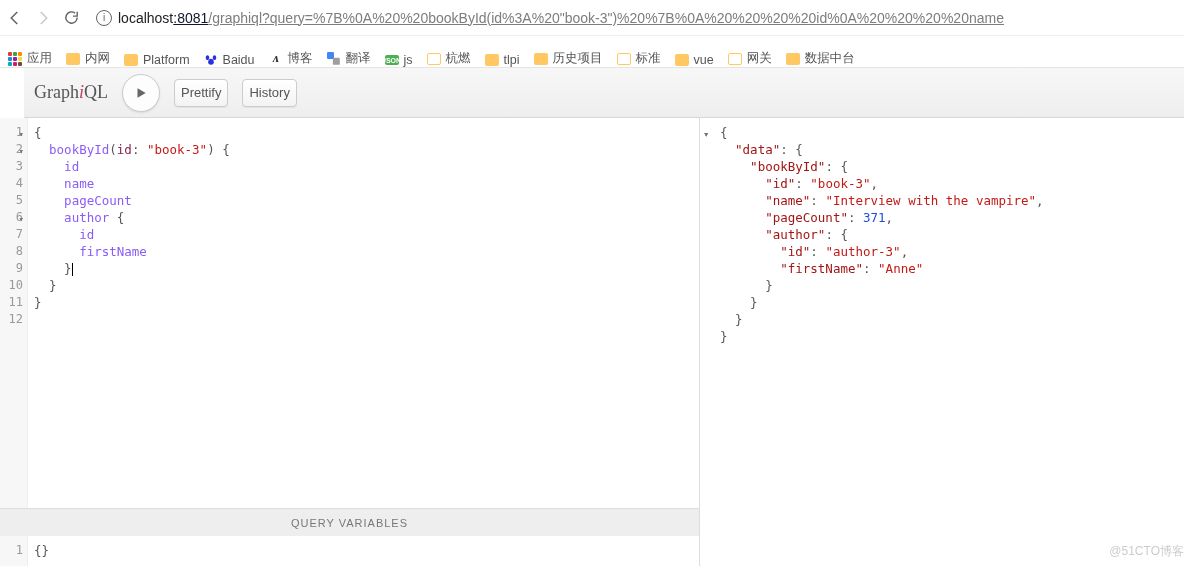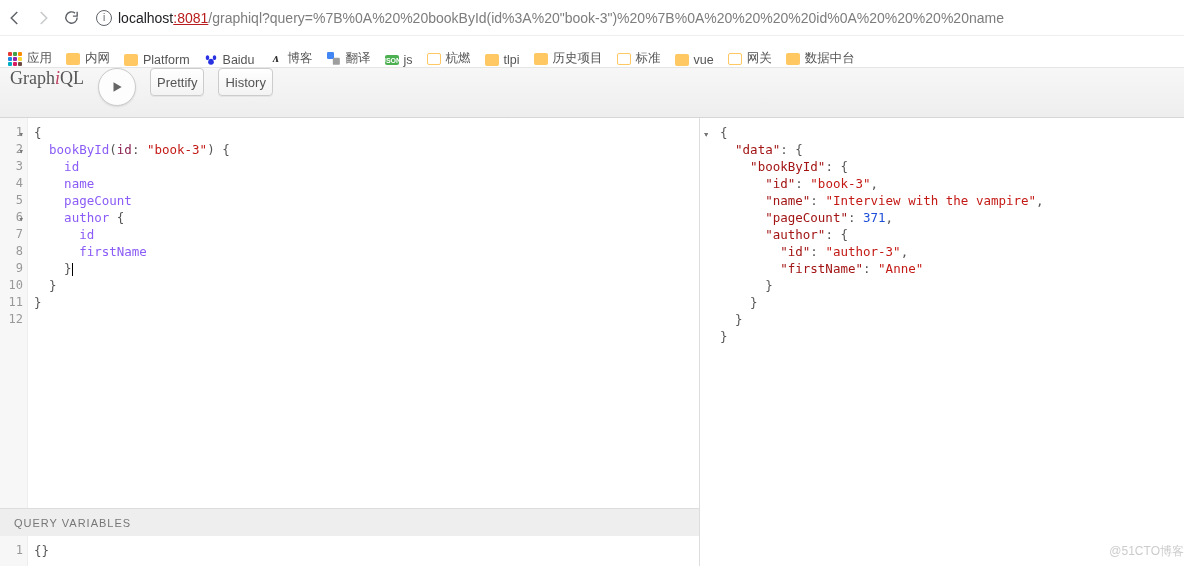--- a/index.html
+++ b/index.html
@@ -3,54 +3,54 @@
 <meta charset="utf-8">
 <style>
   * { box-sizing: border-box; }
   html, body { margin:0; padding:0; font-family: Arial, "Microsoft YaHei", sans-serif; font-size:13px; color:#333; background:#fff; height:566px; width:1184px; overflow:hidden;}
   
   .browser-bar { height:36px; display:flex; align-items:center; padding:0 6px; gap:10px; border-bottom:1px solid #eee;}
   .nav-icon { width:18px; height:18px; display:flex; align-items:center; justify-content:center; color:#5f6368; }
   .nav-icon.disabled { opacity:.35; }
   .url-bar { flex:1; display:flex; align-items:center; gap:6px; padding:0 6px; }
   .url-text { font-size:14px; color:#202124; white-space:nowrap; overflow:hidden; }
-  .url-text .host-port { color:#b91c1c;text-decoration:underline; }
-  .url-text .path { color:#7d7d7d; }
+  .url-text .host-port { color:#0f172a;text-decoration:underline; }
+  .url-text .path { color:#7d7d7d;text-decoration:underline; }
   .url-text .bold { color:#202124; }
   .info-icon { width:16px; height:16px; border:1px solid #5f6368; border-radius:50%; display:flex; align-items:center; justify-content:center; font-size:10px; color:#5f6368;}
   
   .bookmarks { height:32px; display:flex; align-items:flex-end; gap:14px; padding:0 8px; border-bottom:1px solid #e5e5e5; font-size:12.5px; color:#555;}
   .bk-item { display:flex; align-items:center; gap:5px; cursor:pointer;}
   .bk-folder { width:14px; height:12px; background:#ffc862; border-radius:2px; position:relative; }
   .bk-folder.outline { background:#fff; border:1.5px solid #ffc862; }
   .bk-icon { width:14px; height:14px; display:flex; align-items:center; justify-content:center; }
   .apps-icon { width:14px; height:14px; position:relative; }
   .apps-icon span { position:absolute; width:4px; height:4px; border-radius:1px;}
   
-  .gql-toolbar { height:50px; display:flex; align-items:flex-start; padding:0 10px; gap:14px; border-bottom:1px solid #d6d6d6; background:linear-gradient(#f7f7f7,#eee);}
+  .gql-toolbar { height:50px; display:flex; align-items:center; padding:0 10px; gap:14px; border-bottom:1px solid #d6d6d6; background:linear-gradient(#f7f7f7,#eee);margin-left:24px;}
   .gql-title { font-size:18px; color:#555; font-family: Georgia, serif; }
   .gql-title i { font-style:italic; color:#c04060; }
   .play-btn { width:38px; height:38px; border:1px solid #ccc; border-radius:50%; background:#fdfdfd; display:flex; align-items:center; justify-content:center; cursor:pointer; box-shadow:0 1px 2px rgba(0,0,0,.1);}
   .play-btn svg { fill:#666; }
   .tb-btn { height:28px; padding:0 6px; border:1px solid #ccc; border-radius:4px; background:linear-gradient(#fff,#f3f3f3); font-size:13px; color:#555; cursor:pointer; box-shadow:0 1px 0 rgba(0,0,0,.05);}
   
   .main { display:flex; height:calc(566px - 36px - 32px - 50px); }
   .left { flex:0 0 700px; display:flex; flex-direction:column; border-right:1px solid #ddd;}
   .editor { flex:1; display:flex; overflow:hidden; background:#fff;}
   .gutter { width:28px; background:#f7f7f7; color:#999; font-family: Consolas, monospace; font-size:12px; text-align:right; padding:6px 4px 0 0; line-height:17px; border-right:1px solid #eee;}
   .gutter .ln { position:relative; }
   .fold { position:absolute; right:-1px; top:2px; font-size:9px; color:#777;}
   .code { flex:1; font-family: Consolas, monospace; font-size:12.5px; padding:6px 0 0 6px; line-height:17px; white-space:pre; color:#555;}
   .punc { color:#555; }
   .field { color:#8b5cf6; }
   .arg { color:#8b2252; }
   .str { color:#c41a16; }
   .num { color:#1d4ed8; }
   .key { color:#a31515; }
-  .qvar-bar { height:28px; background:#eee; border-top:1px solid #ddd; padding:12px 14px; display:flex; align-items:center; font-size:11px; letter-spacing:1px; color:#777; text-transform:uppercase; cursor:row-resize;}
+  .qvar-bar { height:28px; background:#eee; border-top:1px solid #ddd; padding:12px 14px; display:flex; align-items:center; font-size:11px; letter-spacing:1px; color:#777; text-transform:uppercase; cursor:row-resize;justify-content:center;}
   .qvar-editor { height:30px; display:flex; }
   .right { flex:1; display:flex; background:#fff;}
   .right .gutter { width:14px; background:#fff; border:none; }
   .right .fold { right:1px; }
   .cursor { display:inline-block; width:1px; height:13px; background:#000; vertical-align:middle; }
   .watermark { position:absolute; right:0; bottom:6px; font-size:12px; color:#ccc;}
 </style>
 </head>
 <body>
 

